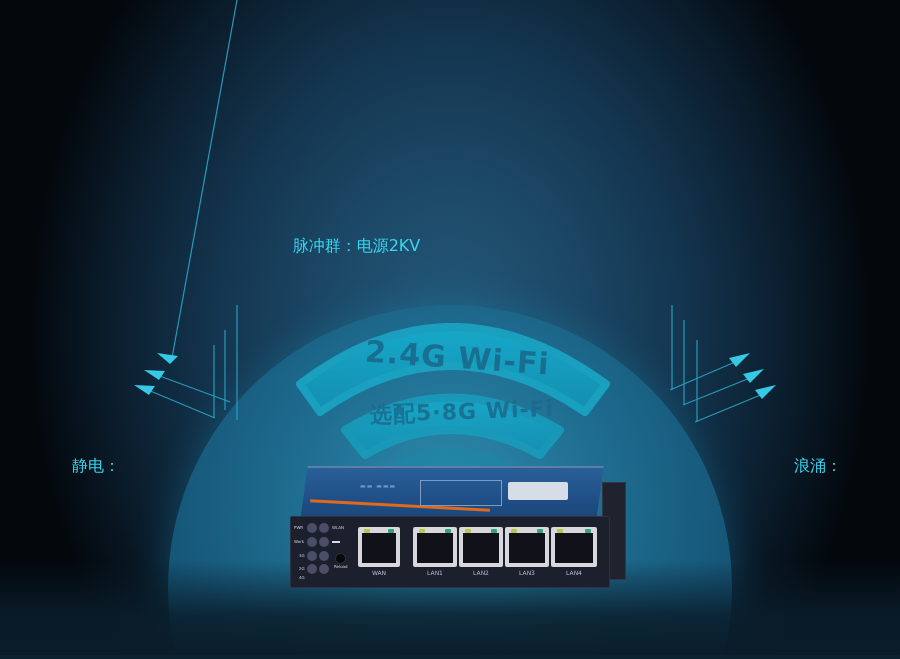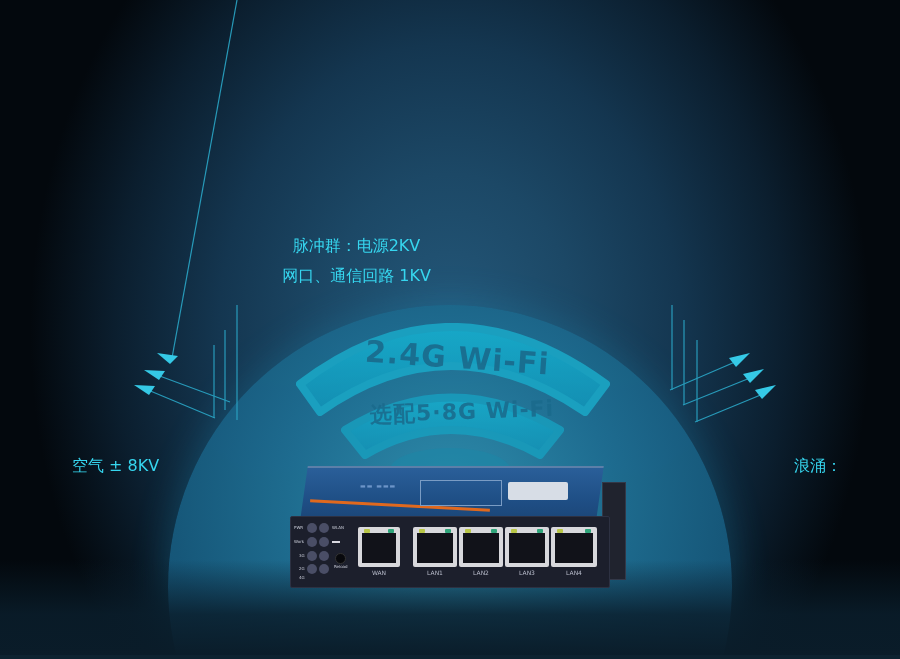--- a/index.html
+++ b/index.html
@@ -98,25 +98,24 @@
     </g>
     <g fill="#35c9e6">
       <polygon points="750,353 729,358 736,367"></polygon>
       <polygon points="764,369 743,374 750,383"></polygon>
       <polygon points="776,385 755,390 762,399"></polygon>
     </g>
   </svg>
 
   <div class="label top-label">
     <div>脉冲群：电源2KV</div>
-    <div>网口、通信回路 1KV</div>
   </div>
 
   <div class="label left-label">
-    <div>空气 ± 8KV</div>
+    <div>静电：</div>
   </div>
 
   <div class="label right-label">
     <div>浪涌：</div>
   </div>
 
   <div class="dome-fade"></div>
 
   <div class="device">
     <div class="dev-rail"></div>

